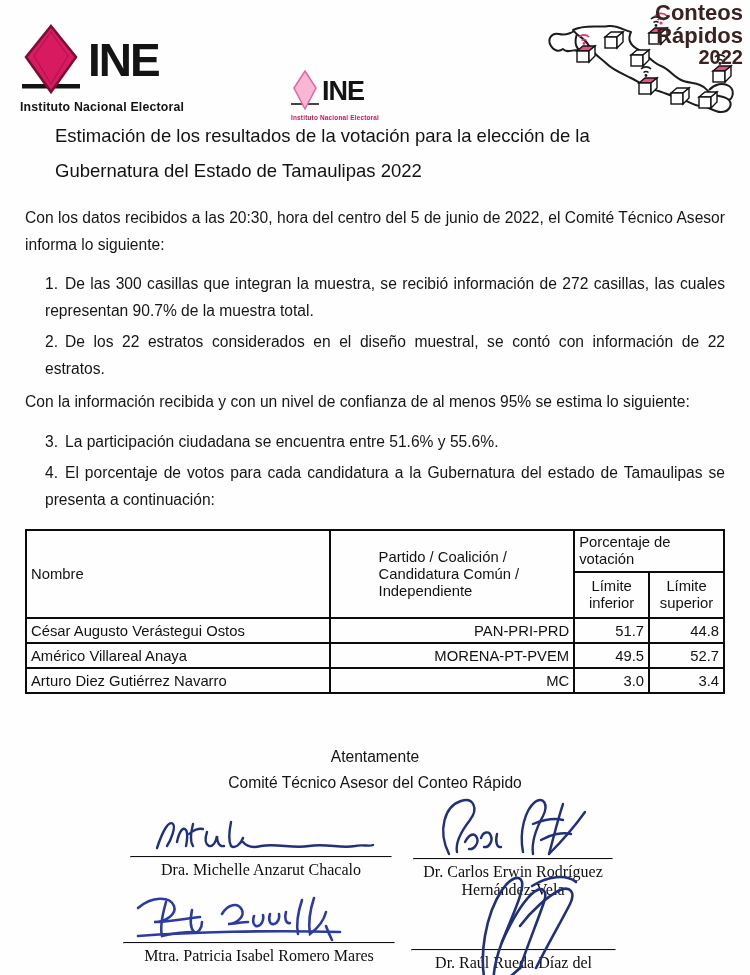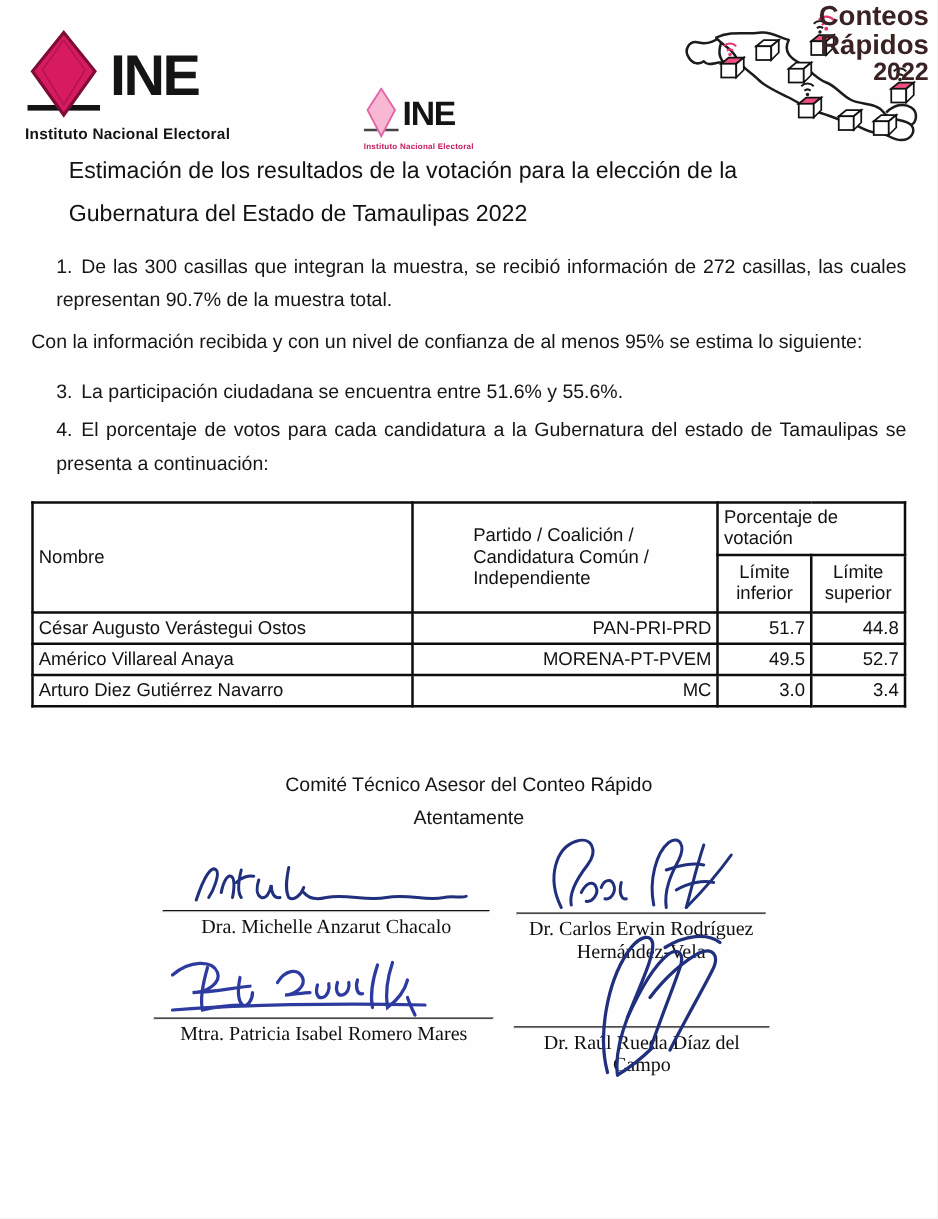--- a/index.html
+++ b/index.html
@@ -155,23 +155,25 @@
       <text x="200" y="62" text-anchor="end" font-family="Liberation Sans, sans-serif" font-weight="bold" font-size="20" fill="#3a2222">2022</text>
     </svg>
   </div>
 
   <div class="flow">
     <div class="doc-title">
       <div>Estimación de los resultados de la votación para la elección de la</div>
       <div>Gubernatura del Estado de Tamaulipas 2022</div>
     </div>
 
+    <p class="para p-intro">Con los datos recibidos a las 20:30, hora del centro del 5 de junio de 2022, el Comité Técnico Asesor informa lo siguiente:</p>
 
     <p class="para list-item item1"><span class="num">1.</span><span>De las 300 casillas que integran la muestra, se recibió información de 272 casillas, las cuales representan 90.7% de la muestra total.</span></p>
 
+    <p class="para list-item item2"><span class="num">2.</span><span>De los 22 estratos considerados en el diseño muestral, se contó con información de 22 estratos.</span></p>
 
     <p class="para p-conf">Con la información recibida y con un nivel de confianza de al menos 95% se estima lo siguiente:</p>
 
     <p class="para list-item item3"><span class="num">3.</span><span>La participación ciudadana se encuentra entre 51.6% y 55.6%.</span></p>
 
     <p class="para list-item item4"><span class="num">4.</span><span>El porcentaje de votos para cada candidatura a la Gubernatura del estado de Tamaulipas se presenta a continuación:</span></p>
 
     <table class="results">
       <colgroup>
           <col style="width:305px">
@@ -204,22 +206,22 @@
       <tr>
         <td class="c-name">Arturo Diez Gutiérrez Navarro</td>
         <td class="c-party">MC</td>
         <td class="c-num">3.0</td>
         <td class="c-num">3.4</td>
       </tr>
     </tbody>
       </table>
 
     <div class="closing">
+      <div>Atentamente</div>
       <div>Comité Técnico Asesor del Conteo Rápido</div>
-      <div>Atentamente</div>
     </div>
 
     <div class="sig-area">
 
       <div class="sig-block s1">
         <svg class="sig-svg" width="240" height="52" viewBox="0 0 240 52">
           <g fill="none" stroke="#20307c" stroke-width="2.4" stroke-linecap="round">
             <path d="M16,44 C22,26 28,16 32,20 C35,23 30,36 26,42"></path>
             <path d="M36,38 C38,28 42,22 45,26 C47,29 46,38 45,42"></path>
             <path d="M52,20 C50,28 49,38 52,42 M48,30 C52,26 58,24 62,25"></path>

